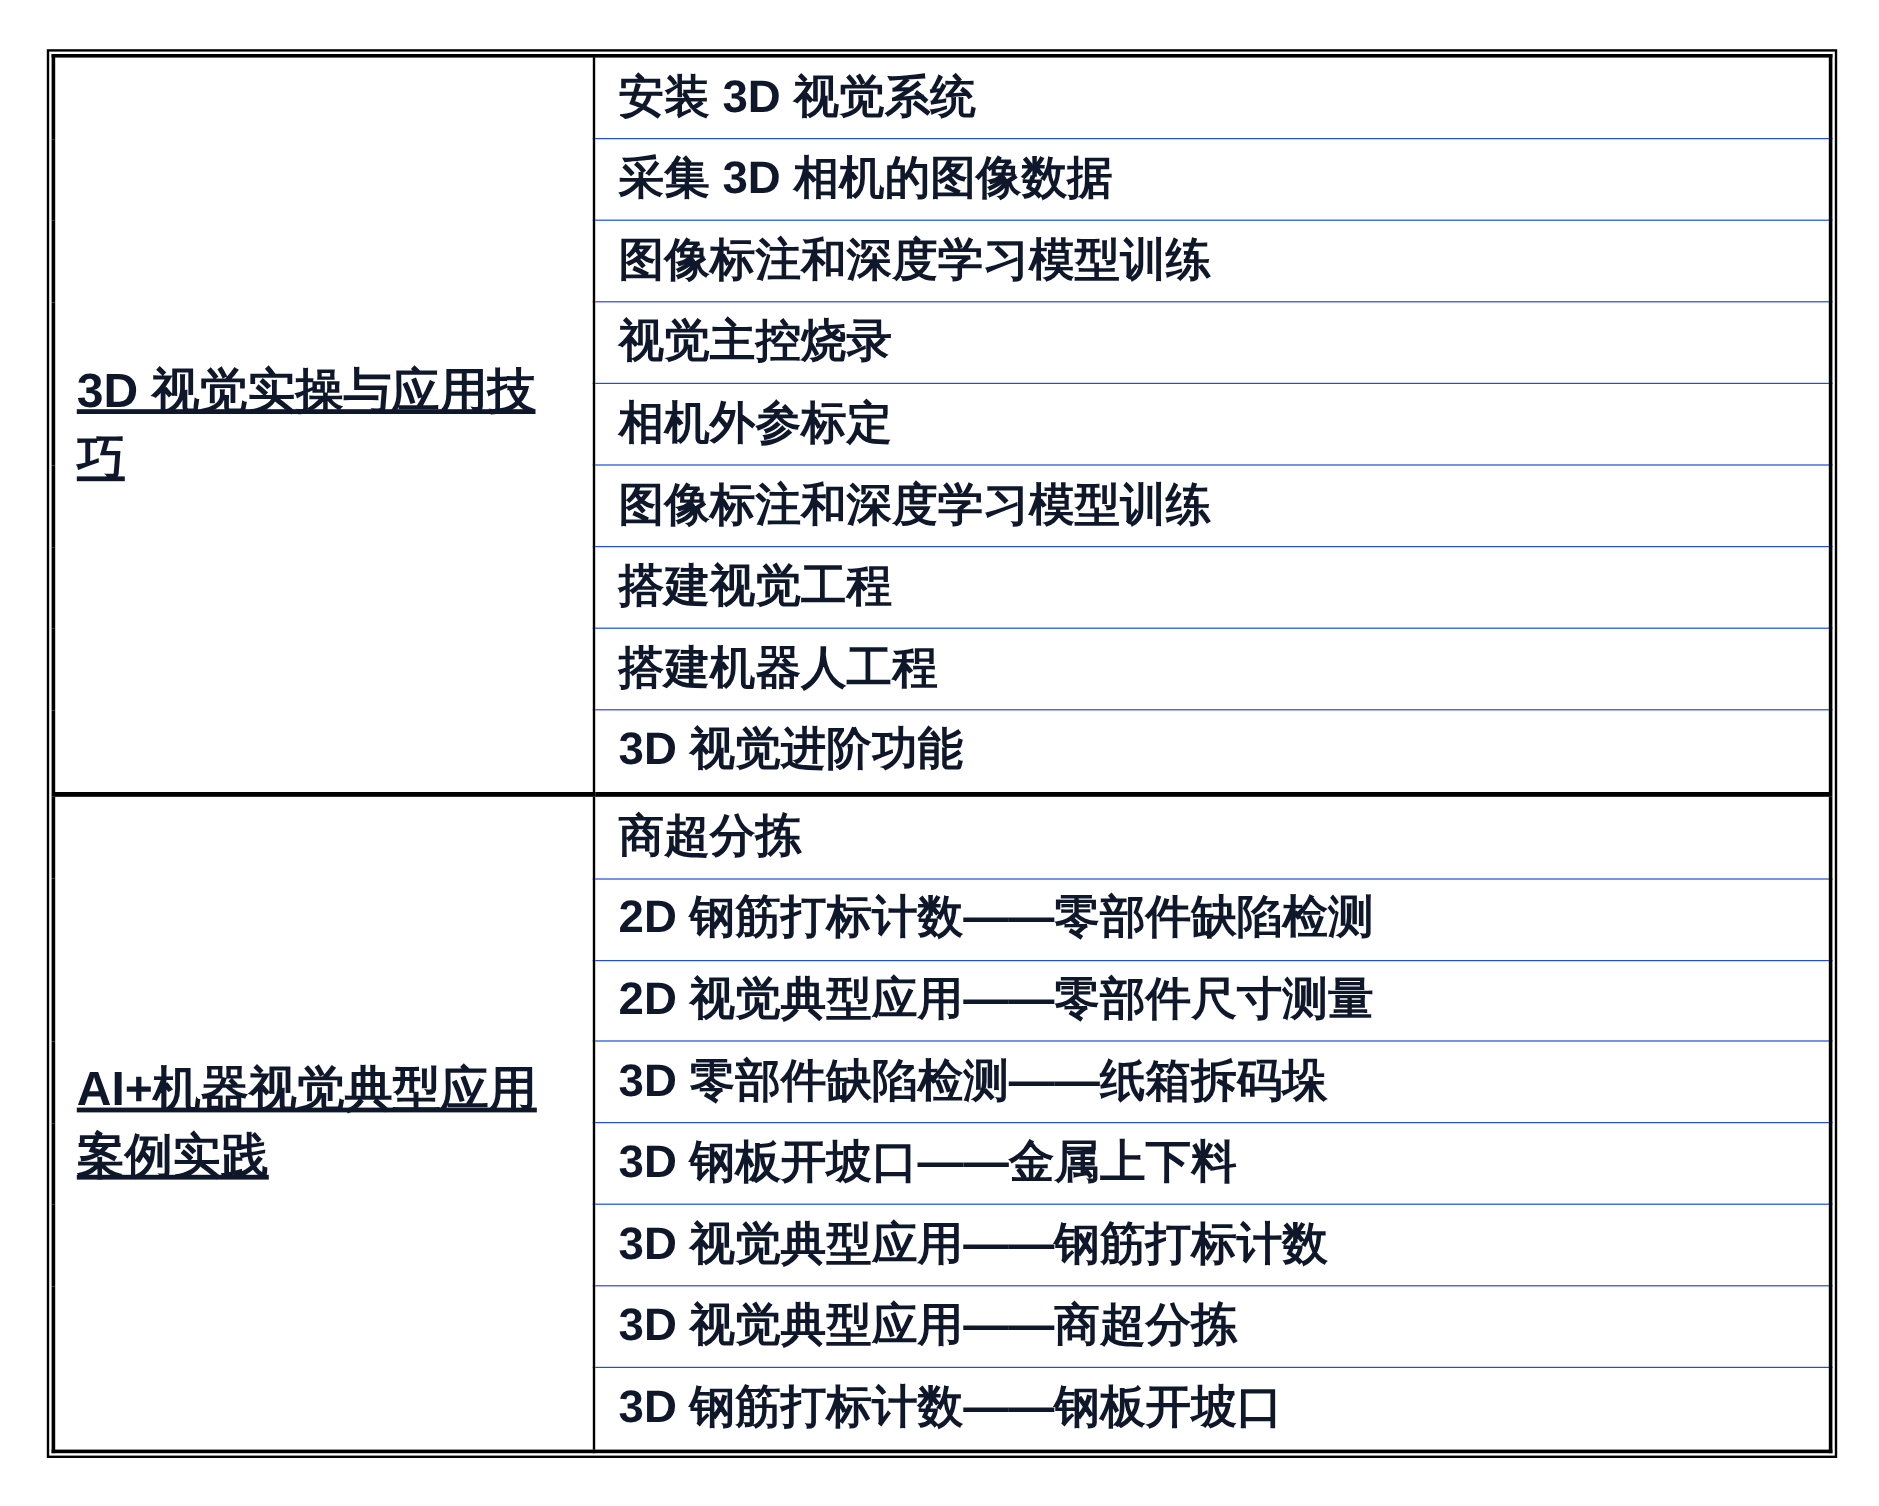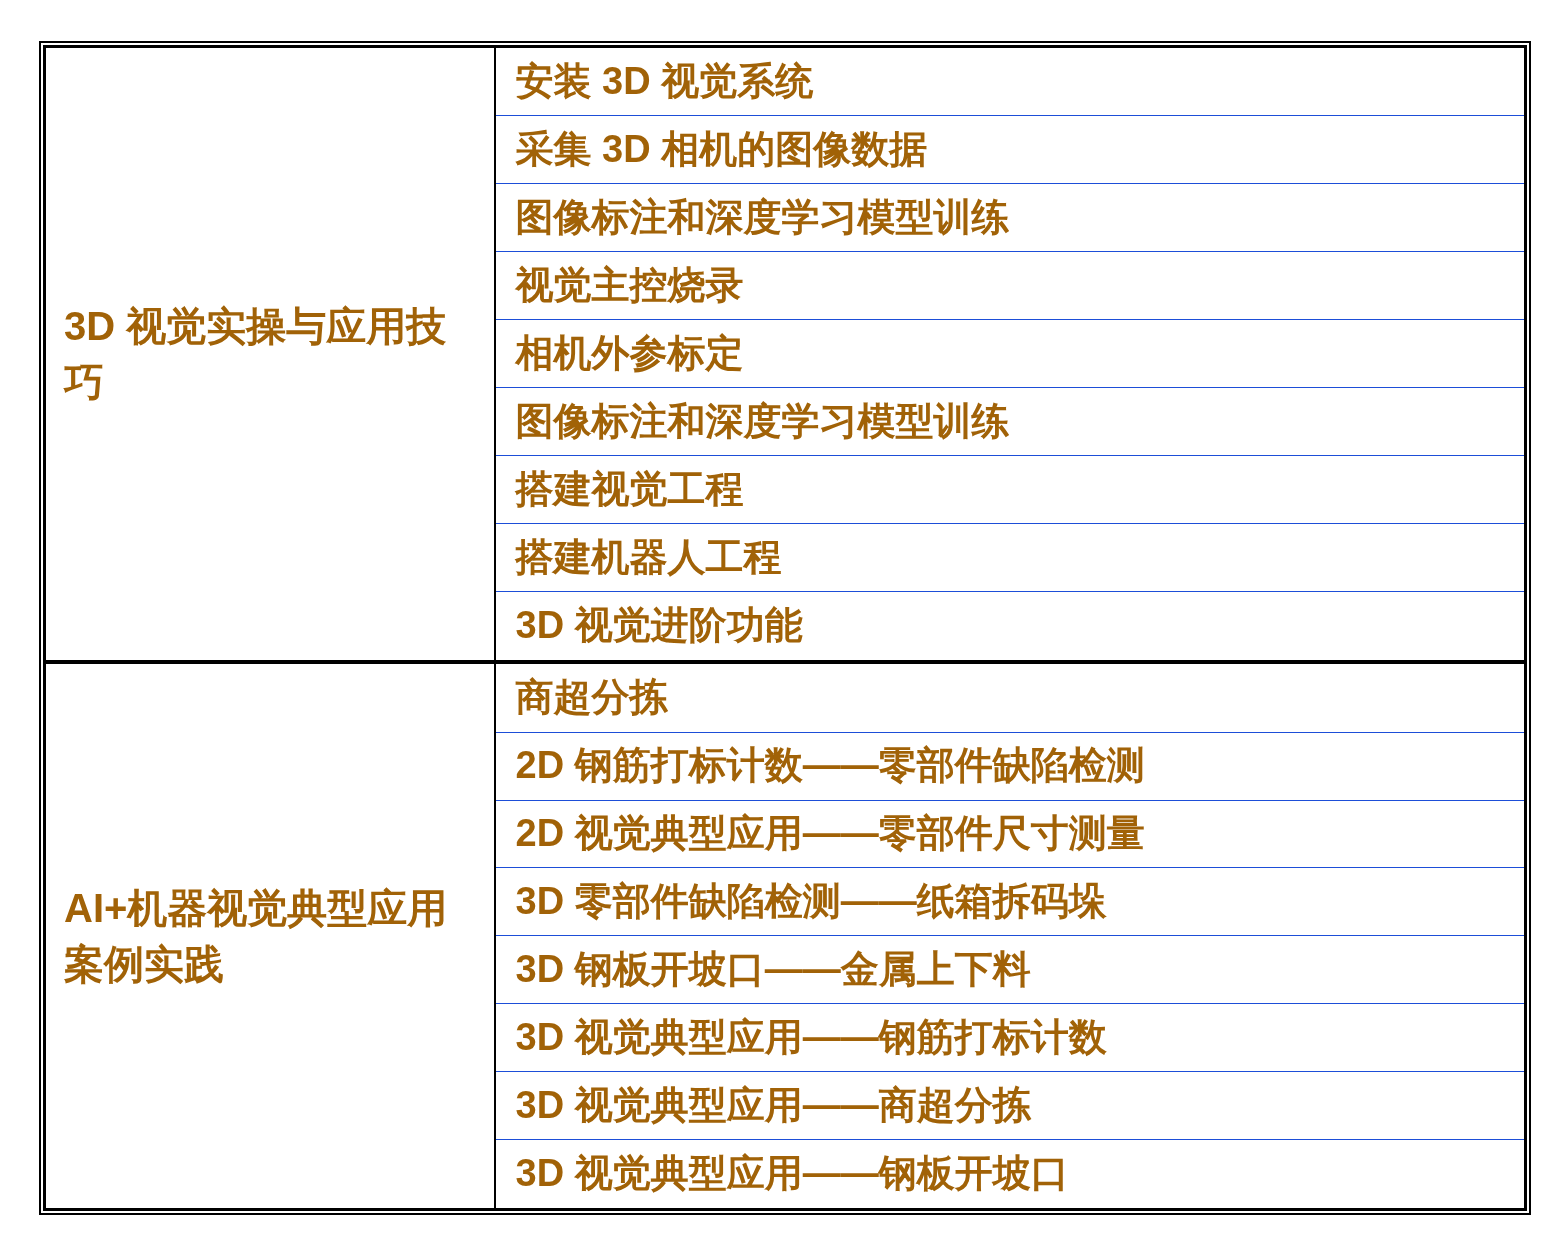--- a/index.html
+++ b/index.html
@@ -30,30 +30,31 @@
   table.course-table {
     border-collapse: collapse;
     width: 100%;
     height: 100%;
     table-layout: fixed;
     border: 3px solid #000;
   }
   col.cat-col  { width: 450px; }
   td {
     background: #ffffff;
-    color: #a16207;
+    color: #0f172a;
     font-weight: bold;
     vertical-align: middle;
     overflow: hidden;
   }
   td.category {
     font-size: 40px;
     line-height: 1.4;
     padding: 0 27px 0 18px;
     border-right: 2px solid #000;
+    text-decoration: underline;
   }
   td.module {
     font-size: 38px;
     line-height: 1.2;
     padding: 0 10px 0 20px;
     border-top: 1px solid #1d4ed8;
     white-space: nowrap;
   }
   tr.first-row td.module { border-top: none; }
   
@@ -115,18 +116,18 @@
         <tr>
           <td class="module">3D 钢板开坡口——金属上下料</td>
         </tr>
         <tr>
           <td class="module">3D 视觉典型应用——钢筋打标计数</td>
         </tr>
         <tr>
           <td class="module">3D 视觉典型应用——商超分拣</td>
         </tr>
         <tr>
-          <td class="module">3D 视觉典型应用——钢板开坡口</td>
+          <td class="module">3D 钢筋打标计数——钢板开坡口</td>
         </tr>
       </tbody>
     </table>
   </div>
 </div>
 
 </body></html>

